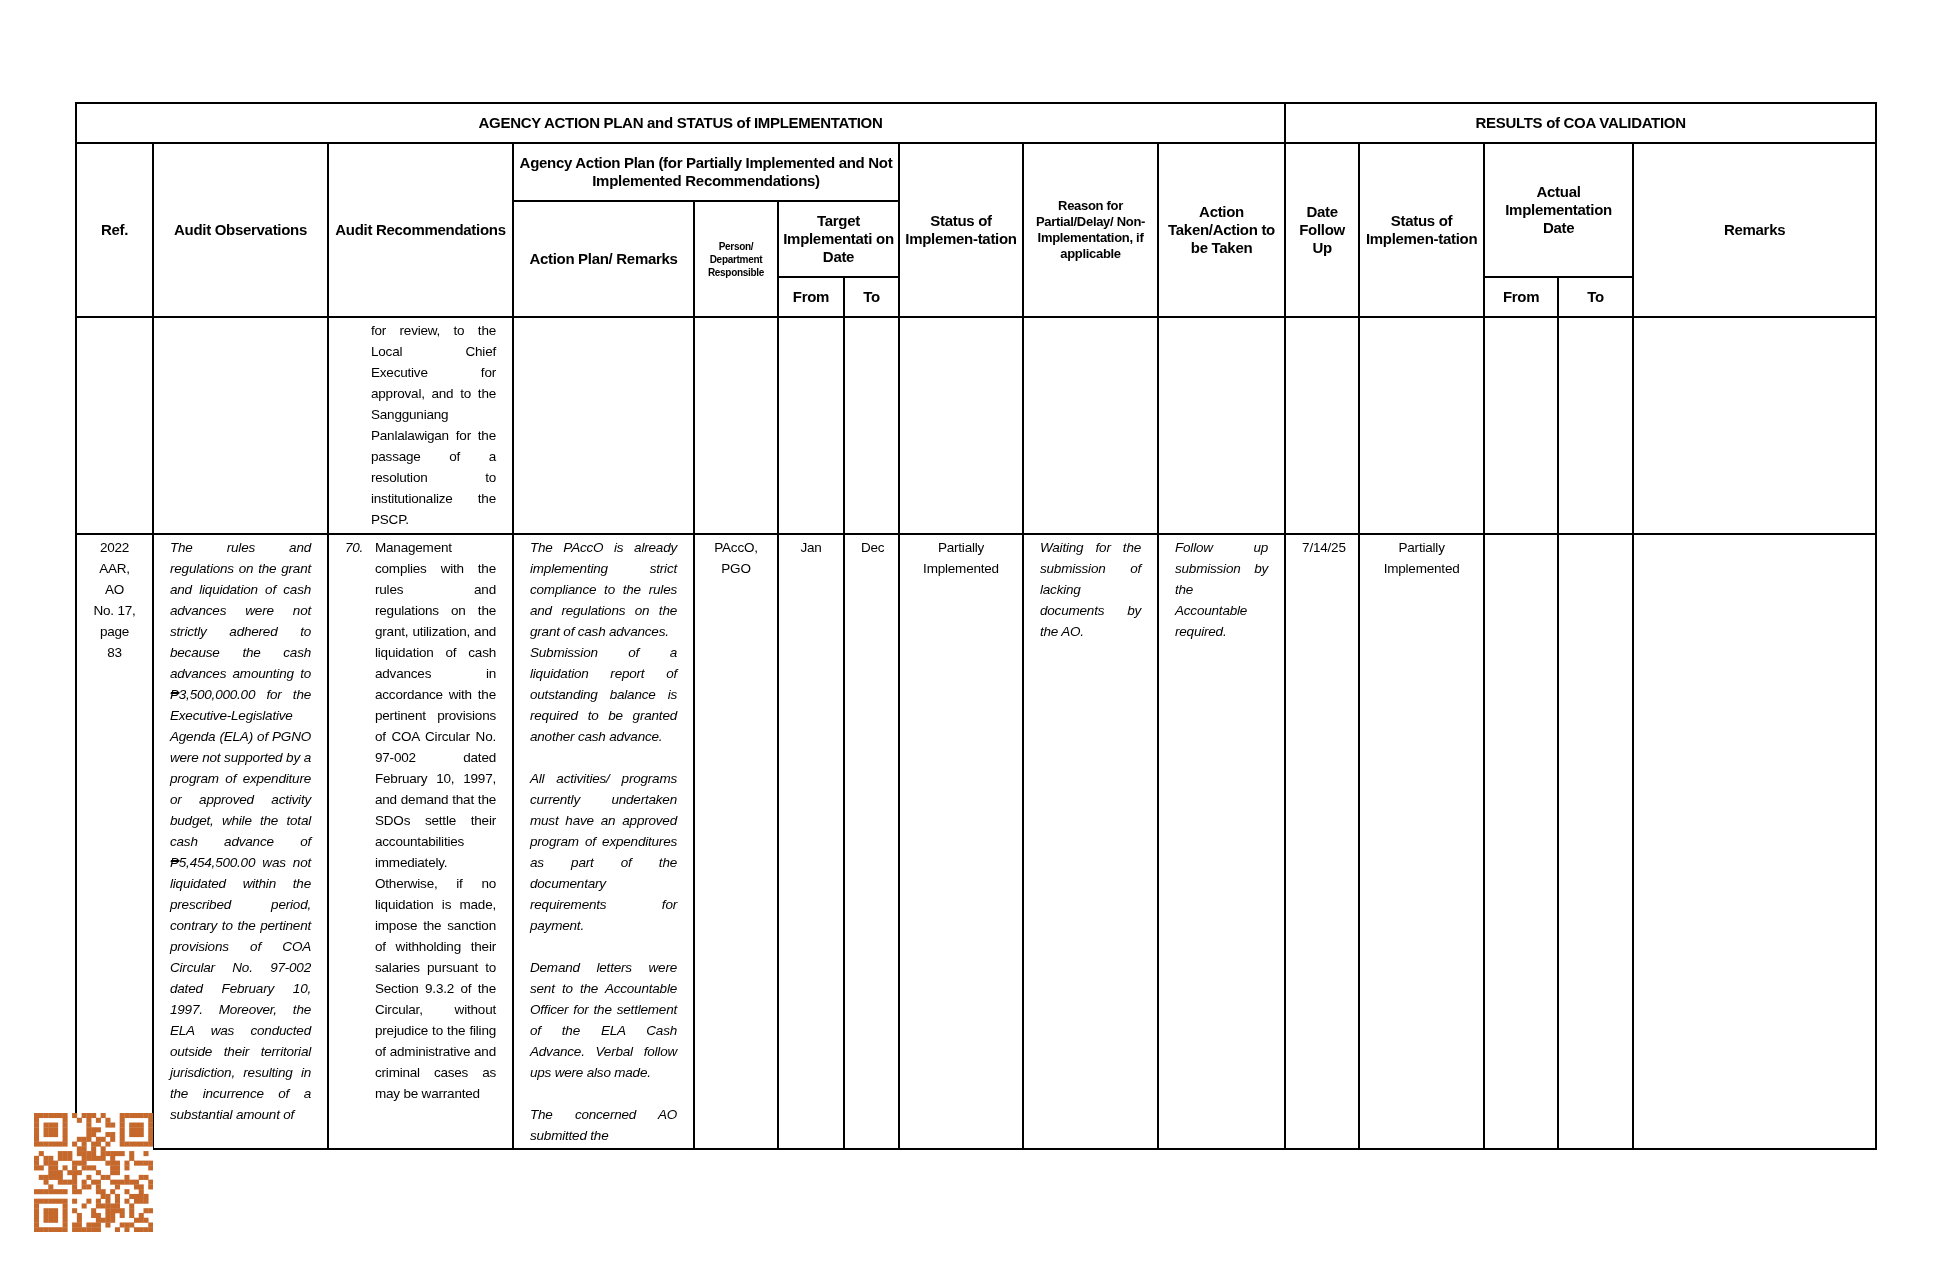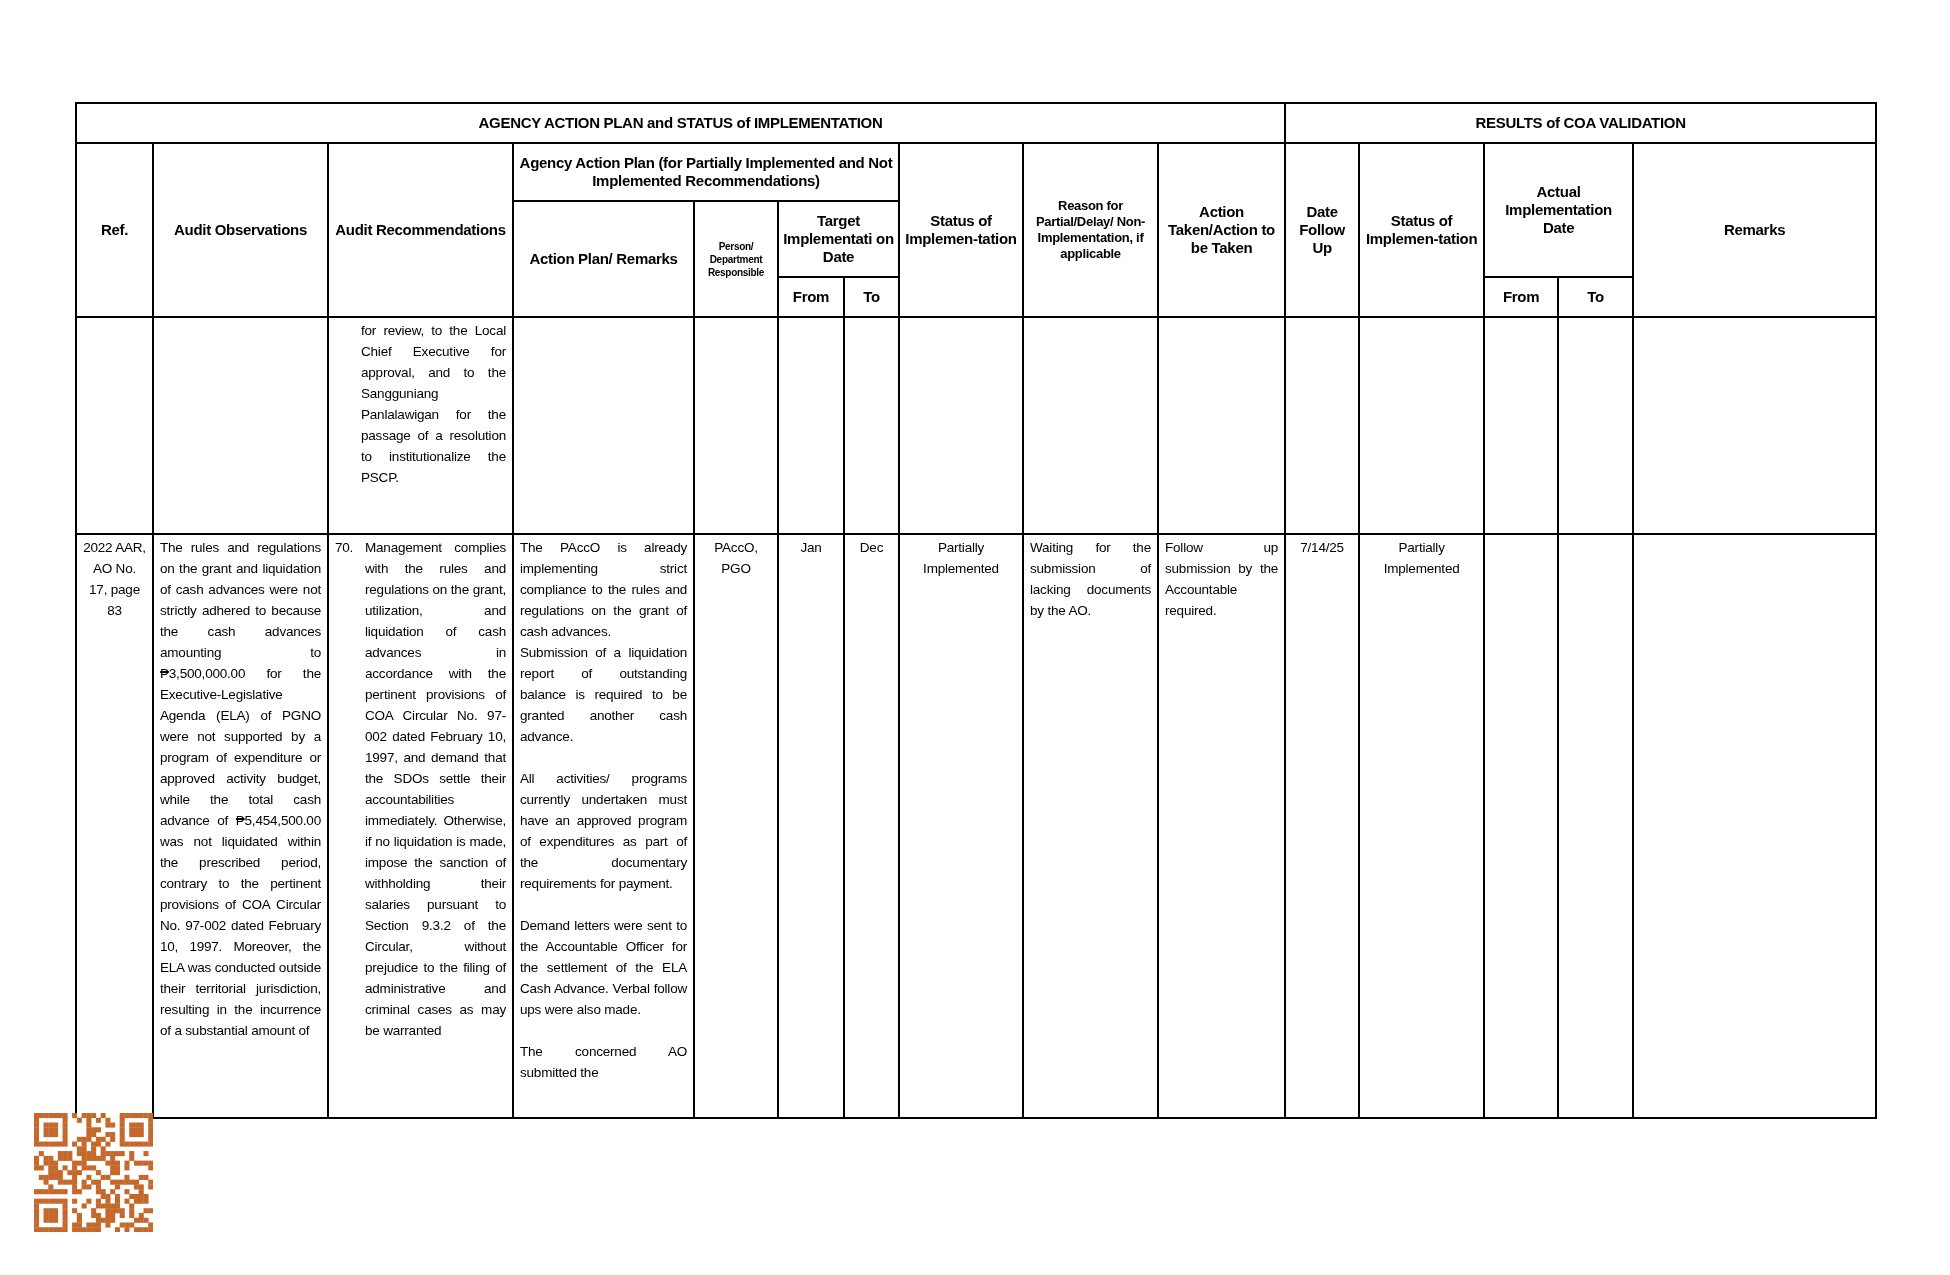--- a/index.html
+++ b/index.html
@@ -6,41 +6,41 @@
   body{
     width:1950px;height:1275px;background:#ffffff;position:relative;
     font-family:"Liberation Sans","DejaVu Sans",sans-serif;color:#000;
     overflow:hidden;
   }
   .doc-table{
     position:absolute;left:75px;top:102px;width:1800px;
     border-collapse:collapse;table-layout:fixed;z-index:1;
   }
   .doc-table th,.doc-table td{
-    border:2px solid #000;padding:2px 6px;vertical-align:top;overflow:hidden;
+    border:2px solid #000;padding:2px 16px;vertical-align:top;overflow:hidden;
     font-size:13.5px;line-height:21px;letter-spacing:-0.2px;
   }
   .doc-table th{
     font-weight:bold;text-align:center;vertical-align:middle;
     font-size:15px;line-height:18px;letter-spacing:-0.3px;padding:10px 3px;
   }
   th.small{font-size:10px;line-height:13px;}
   th.mid{font-size:13px;line-height:16px;}
   tr.sec{height:23px;}
   tr.hdrB{height:42px;}
   tr.hdrC{height:71px;}
   tr.hdrD{height:24px;}
   tr.r1{height:217px;}
   tr.r2{height:584px;}
-  td.just{text-align:justify;}
+  td.just{text-align:justify;font-style:italic;}
   td.ctr{text-align:center;}
   td.pre{white-space:pre-line;margin-left:32px;}
   .cont-indent{margin-left:26px;text-align:justify;}
   .hang{display:flex;}
-  .hang .num{width:30px;flex:0 0 30px;}
+  .hang .num{width:30px;flex:0 0 30px;font-style:italic;}
   .hang .bodytxt{flex:1;text-align:justify;}
   .qr{position:absolute;left:34px;top:1113px;width:119px;height:119px;z-index:2;background:#fff;}
   .qr svg{display:block;width:119px;height:119px;}
 </style>
 </head>
 <body>
 
 <table class="doc-table">
   <colgroup>
     <col style="width:77px">

